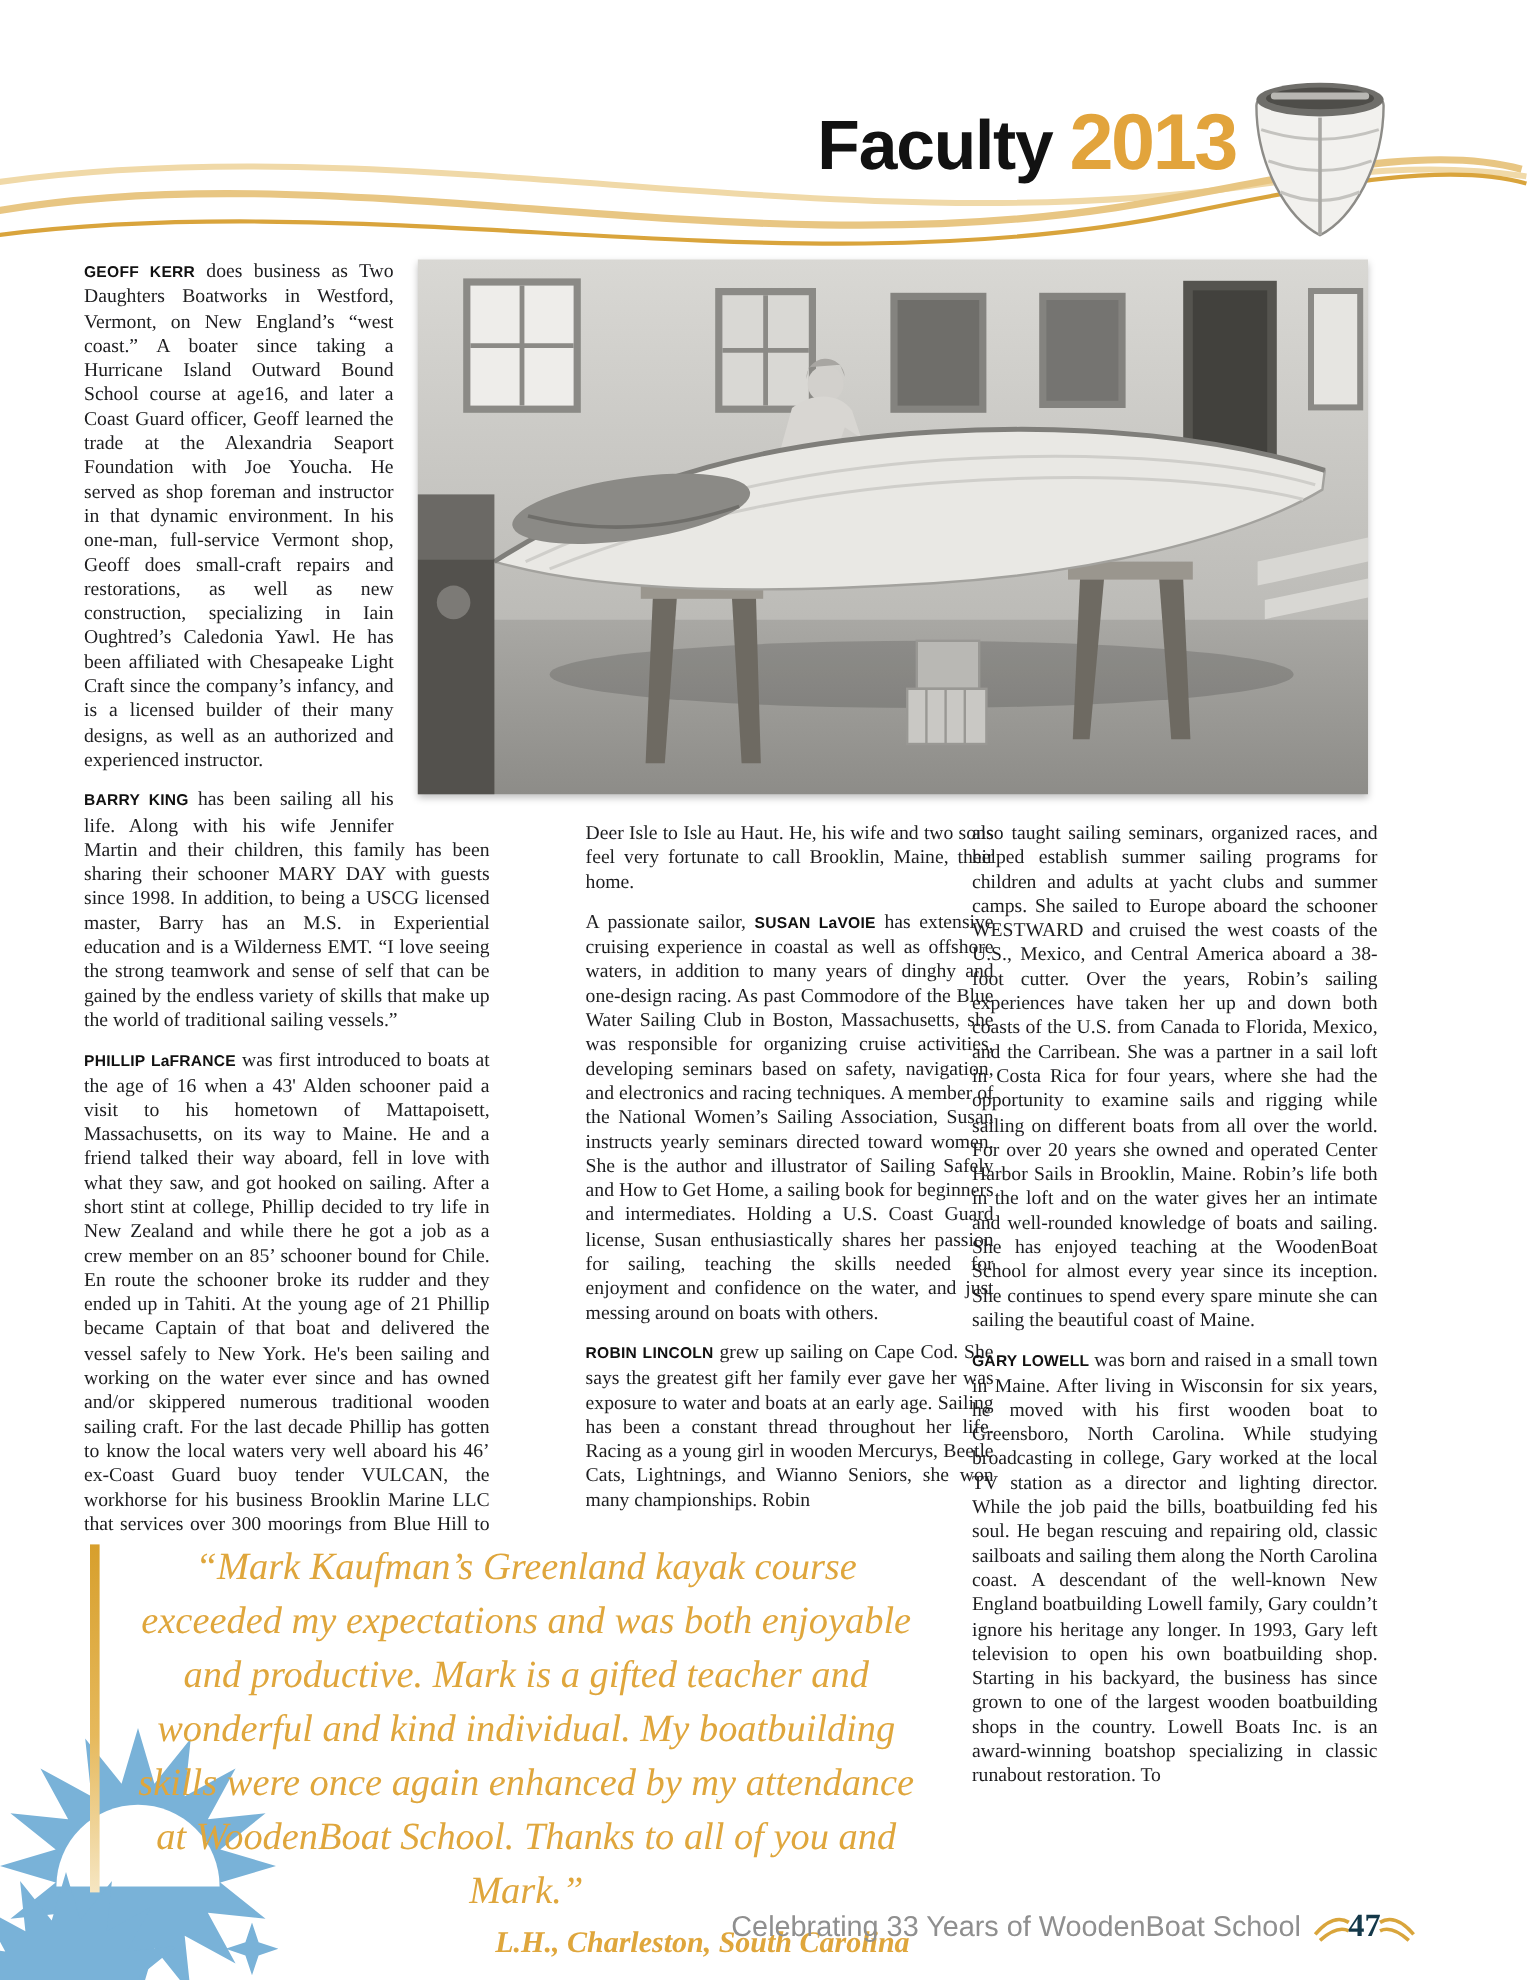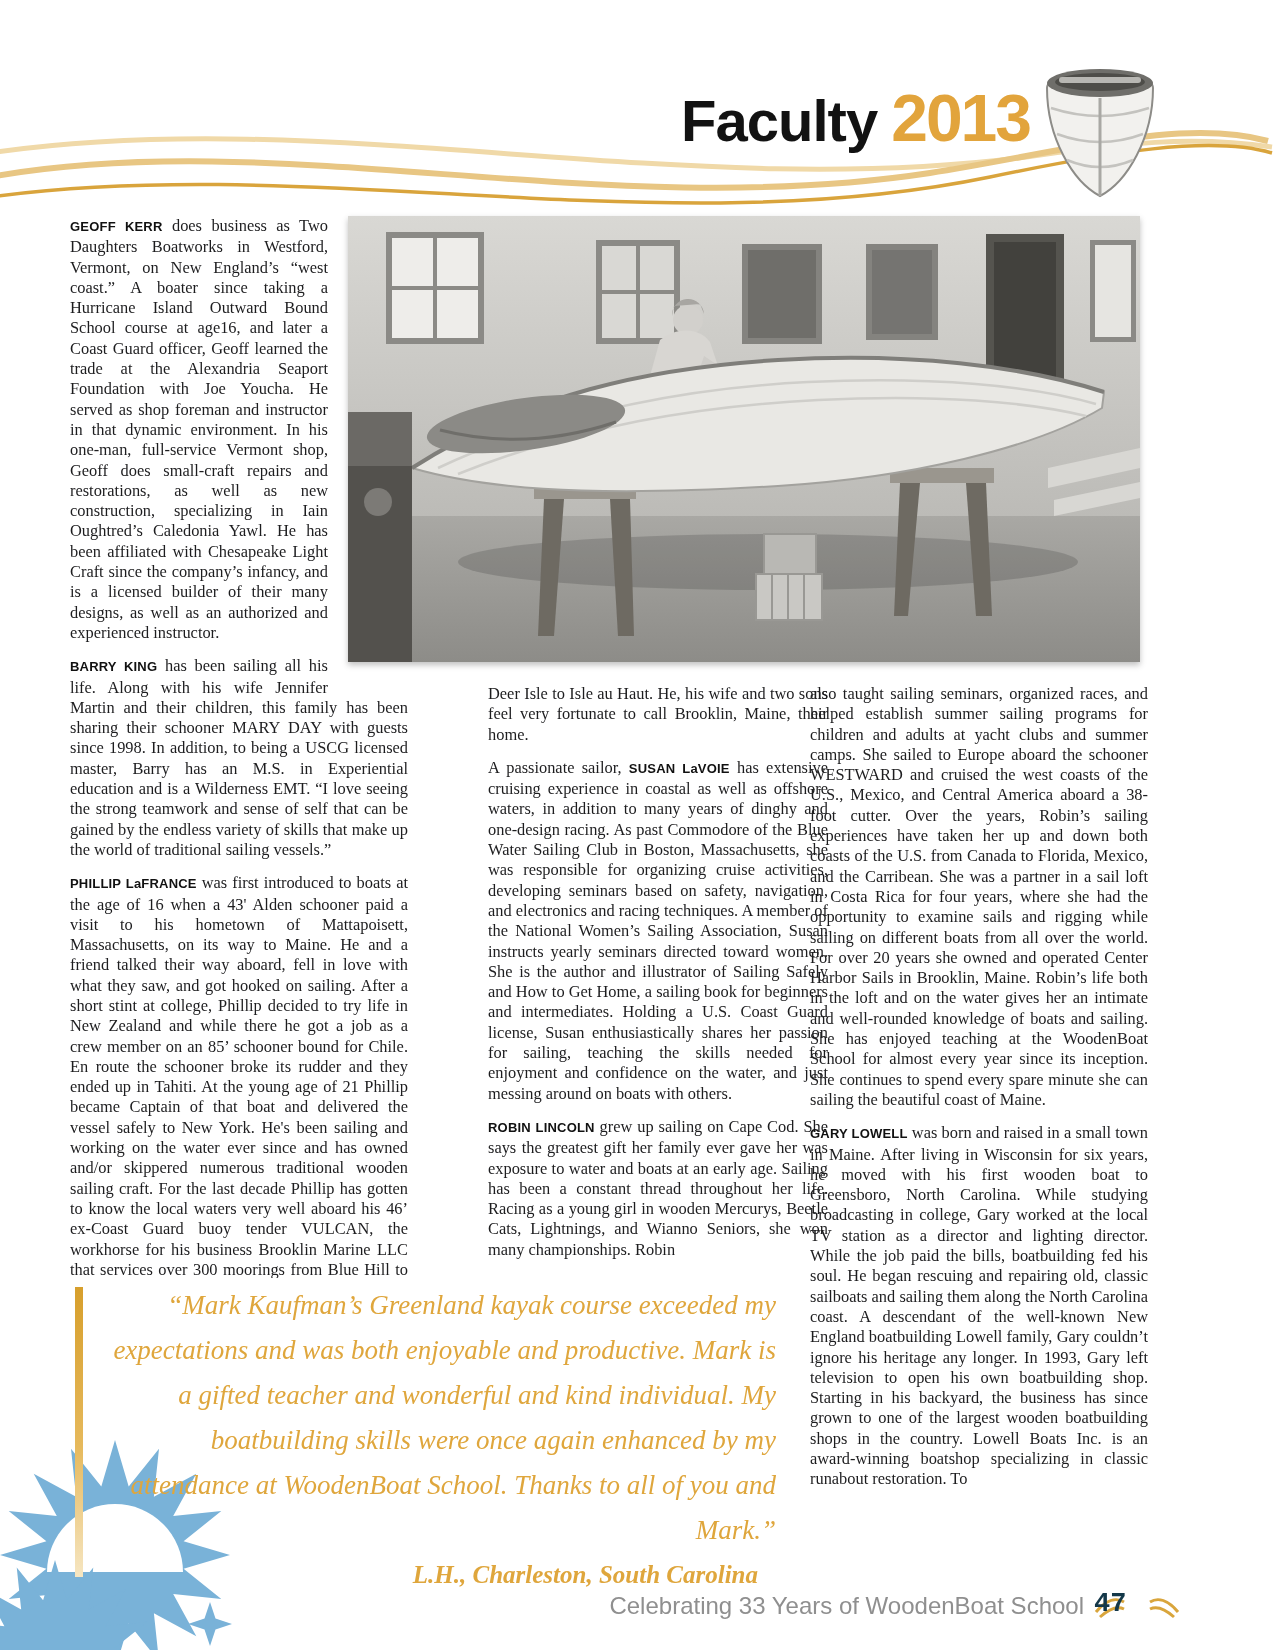--- a/index.html
+++ b/index.html
@@ -47,22 +47,22 @@
     font-size:13px; letter-spacing:.2px; color:#111;
   }
 
   
   .quote-block { position:absolute; left:70px; top:1283px; width:706px; z-index:3; }
   .quote-bar {
     position:absolute; left:5px; top:4px; width:8px; height:290px;
     background:linear-gradient(to bottom,#D79F2C 0%, #E6B95C 55%, #F6E6C2 100%);
   }
   .quote-text {
-    margin-left:31px; font-style:italic; font-size:27px; line-height:45px;
-    color:#DFA63C; text-align:right;
+    margin-left:31px; font-style:italic; font-size:32px; line-height:45px;
+    color:#DFA63C; text-align:center;
   }
   .quote-attr {
     margin:8px 18px 0 27px; text-align:right;
     font-style:italic; font-weight:bold; font-size:25px; color:#DFA63C;
   }
 
   
   .watermark { position:absolute; left:0; top:0; width:1275px; height:1650px; z-index:2; pointer-events:none; }
   .wm-text {
     position:absolute; left:183px; top:1390px; width:1030px;
@@ -79,22 +79,22 @@
   
   .footer {
     position:absolute; left:560px; top:1586px; width:620px; height:40px;
     display:flex; align-items:center; justify-content:flex-end; gap:10px; z-index:4;
   }
   .footer-text {
     font-family:"Liberation Sans", sans-serif; font-size:24px; color:#8F8F8F;
   }
   .page-badge { position:relative; width:86px; height:36px; }
   .page-num {
-    position:absolute; left:0; top:1px; width:86px; text-align:left;
-    font-family:Liberation Mono, monospace; font-weight:800;
+    position:absolute; left:0; top:1px; width:86px; text-align:center;
+    font-family:Liberation Serif, serif; font-weight:800;
     font-size:27px; color:#143849;
   }
 </style>
 </head>
 <body>
 
 <div class="page">
 
   <svg class="swoosh" viewBox="0 0 1275 200" fill="none">
     <path d="M-10,98 C330,48 690,150 1040,100 C1120,89 1190,80 1272,92" stroke="#F0D9A8" stroke-width="5"></path>

